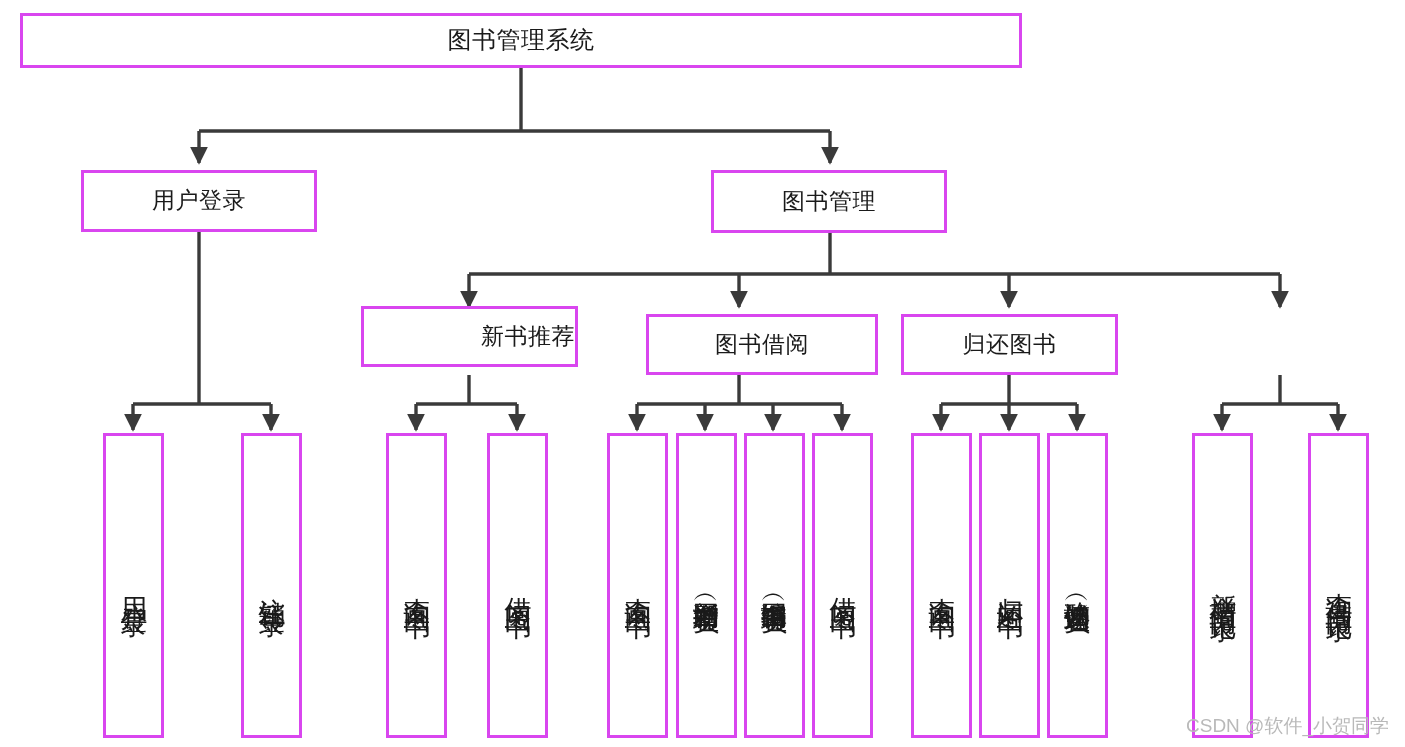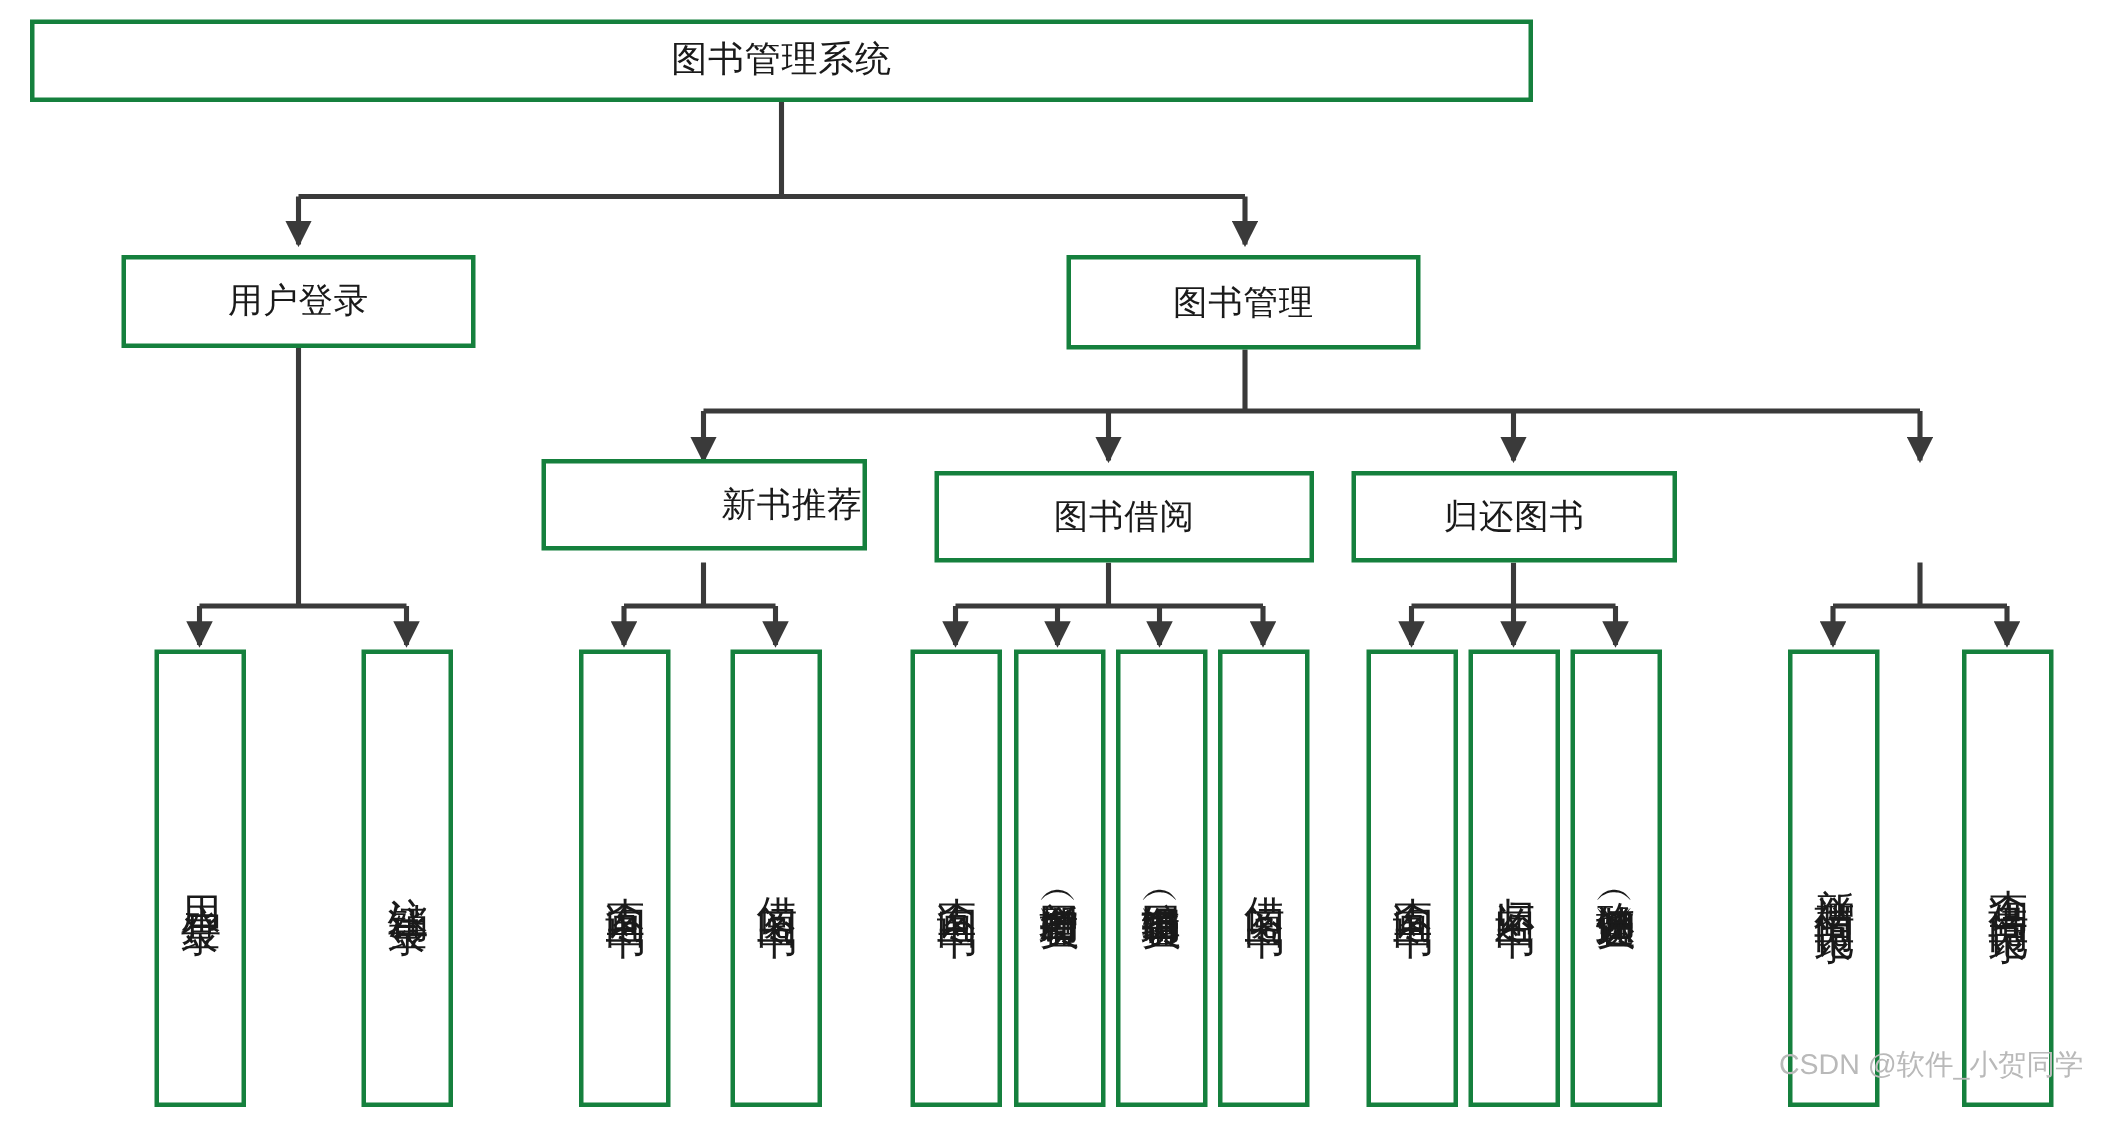--- a/index.html
+++ b/index.html
@@ -22,21 +22,21 @@
     position: absolute;
     left: 0;
     top: 0;
     width: 1405px;
     height: 747px;
     pointer-events: none;
   }
   .node {
     position: absolute;
     box-sizing: border-box;
-    border: 3px solid #15803d;
+    border: 3px solid #d946ef;
     background: #ffffff;
     color: #1a1a1a;
     display: flex;
     align-items: center;
     justify-content: center;
     text-align: center;
     z-index: 2;
   }
   .node-label {
     display: block;
@@ -64,21 +64,21 @@
     letter-spacing: 5px;
     max-height: 100%;
   }
   .node.v.tight .node-label {
     letter-spacing: 1px;
     font-size: 26px;
   }
   #watermark {
     position: absolute;
     left: 1186px;
-    top: 697px;
+    top: 713px;
     font-size: 19px;
     color: #b9b9b9;
     white-space: nowrap;
     z-index: 3;
     font-family: "Liberation Sans", "DejaVu Sans", sans-serif;
   }
 </style>
 </head>
 <body>
 
@@ -141,21 +141,21 @@
   <div class="node h" style="left:81px; top:170px; width:236px; height:62px;">
     <span class="node-label">用户登录</span>
   </div>
   <div class="node h" style="left:711px; top:170px; width:236px; height:63px;">
     <span class="node-label">图书管理</span>
   </div>
 
   <div class="node h" style="left:361px; top:306px; width:217px; height:61px;justify-content:flex-end;">
     <span class="node-label">新书推荐</span>
   </div>
-  <div class="node h" style="left:623px; top:314px; width:253px; height:61px;">
+  <div class="node h" style="left:646px; top:314px; width:232px; height:61px;">
     <span class="node-label">图书借阅</span>
   </div>
   <div class="node h" style="left:901px; top:314px; width:217px; height:61px;">
     <span class="node-label">归还图书</span>
   </div>
 
   <div class="node v" style="left:103px; top:433px; width:61px; height:305px;">
     <span class="node-label">用户登录</span>
   </div>
   <div class="node v" style="left:241px; top:433px; width:61px; height:305px;">

